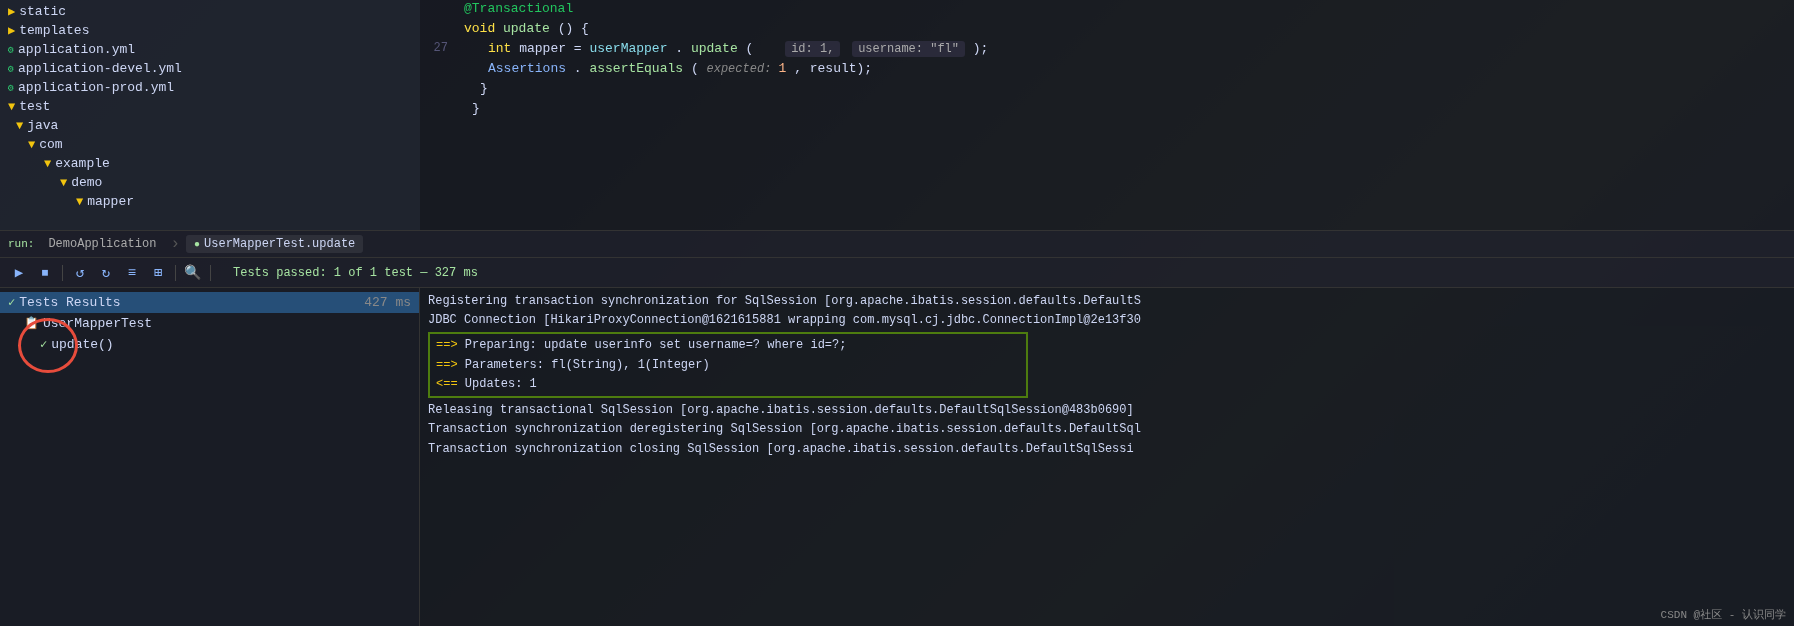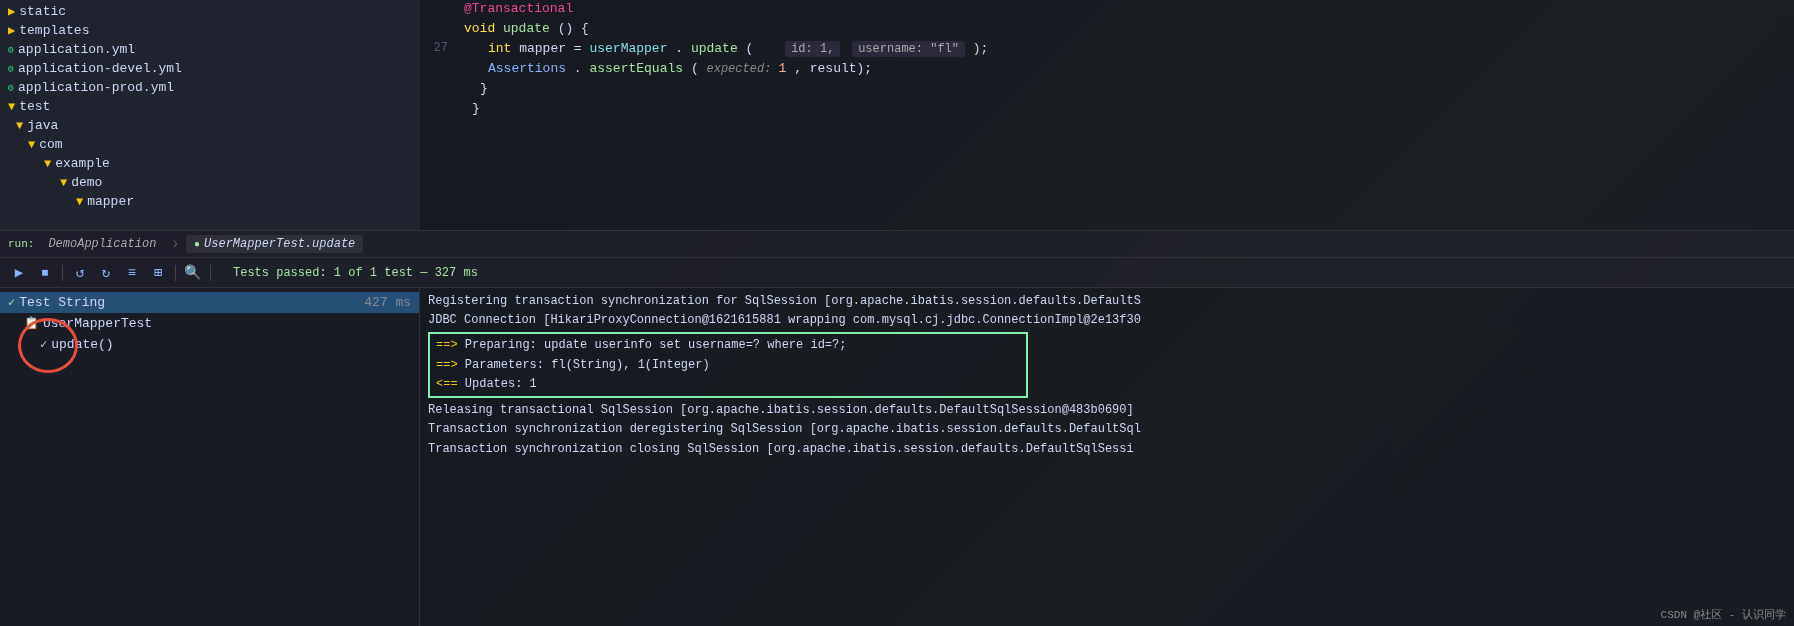--- a/index.html
+++ b/index.html
@@ -84,21 +84,21 @@
       flex-shrink: 0;
       user-select: none;
     }
 
     .code-content {
       font-size: 13px;
       color: #cdd6f4;
       padding-left: 4px;
     }
 
-    .kw-annotation { color: #ec4899; margin-top: 44px; }
+    .kw-annotation { color: #22c55e; margin-top: 44px; }
     .kw-type { color: #fde047; }
     .kw-method { color: #a6e3a1; }
     .kw-number { color: #fab387; }
     .kw-call { color: #89dceb; }
     .kw-static { color: #89b4fa; font-family: Liberation Mono, monospace; }
 
     
     .run-bar {
       height: 28px;
       background: rgba(28, 30, 40, 0.95);
@@ -111,21 +111,20 @@
     }
 
     .run-bar-tab {
       display: flex;
       align-items: center;
       gap: 4px;
       padding: 2px 8px;
       font-size: 12px;
       color: #aaa;
       cursor: pointer;
-      font-style: italic;
     }
 
     .run-bar-tab.active {
       color: #cdd6f4;
       background: rgba(255,255,255,0.08);
       border-radius: 3px;
     }
 
     .run-bar-tab .green-dot { color: #a6e3a1; font-size: 10px; }
 
@@ -390,42 +389,42 @@
     <div class="toolbar-btn" title="Search">🔍</div>
     <div class="toolbar-sep"></div>
     <span class="tests-passed">Tests passed: 1 of 1 test — 327 ms</span>
   </div>
 
   <div class="bottom-section">
 
     <div class="test-tree">
       <div class="test-tree-item selected">
         <span class="pass-icon">✓</span>
-        <span>Test String</span>
+        <span>Tests Results</span>
         <span class="time-badge">427 ms</span>
       </div>
       <div class="test-tree-item indent1" style="padding-left:24px;">
         <span style="color:#f38ba8; margin-right:4px; font-size:12px;">📋</span>
         <span>UserMapperTest</span>
       </div>
       <div class="test-tree-item indent2" style="padding-left:40px;">
         <span class="pass-icon">✓</span>
         <span>update()</span>
       </div>
     </div>
 
     <div class="console-output">
       <div class="console-line">
         <span class="con-normal">Registering transaction synchronization for SqlSession [org.apache.ibatis.session.defaults.DefaultS</span>
       </div>
       <div class="console-line">
         <span class="con-normal">JDBC Connection [HikariProxyConnection@1621615881 wrapping com.mysql.cj.jdbc.ConnectionImpl@2e13f30</span>
       </div>
       
-      <div style="border: 2px solid #86efac; padding: 2px 6px; margin: 2px 0; display: inline-block; min-width: 600px;">
+      <div style="border: 2px solid #4d7c0f; padding: 2px 6px; margin: 2px 0; display: inline-block; min-width: 600px;">
         <div class="console-line">
           <span class="con-arrow">==&gt;  </span>
           <span class="con-normal">Preparing: update userinfo set username=? where id=?;</span>
         </div>
         <div class="console-line">
           <span class="con-arrow">==&gt; </span>
           <span class="con-normal">Parameters: fl(String), 1(Integer)</span>
         </div>
         <div class="console-line">
           <span class="con-arrow">&lt;==    </span>

